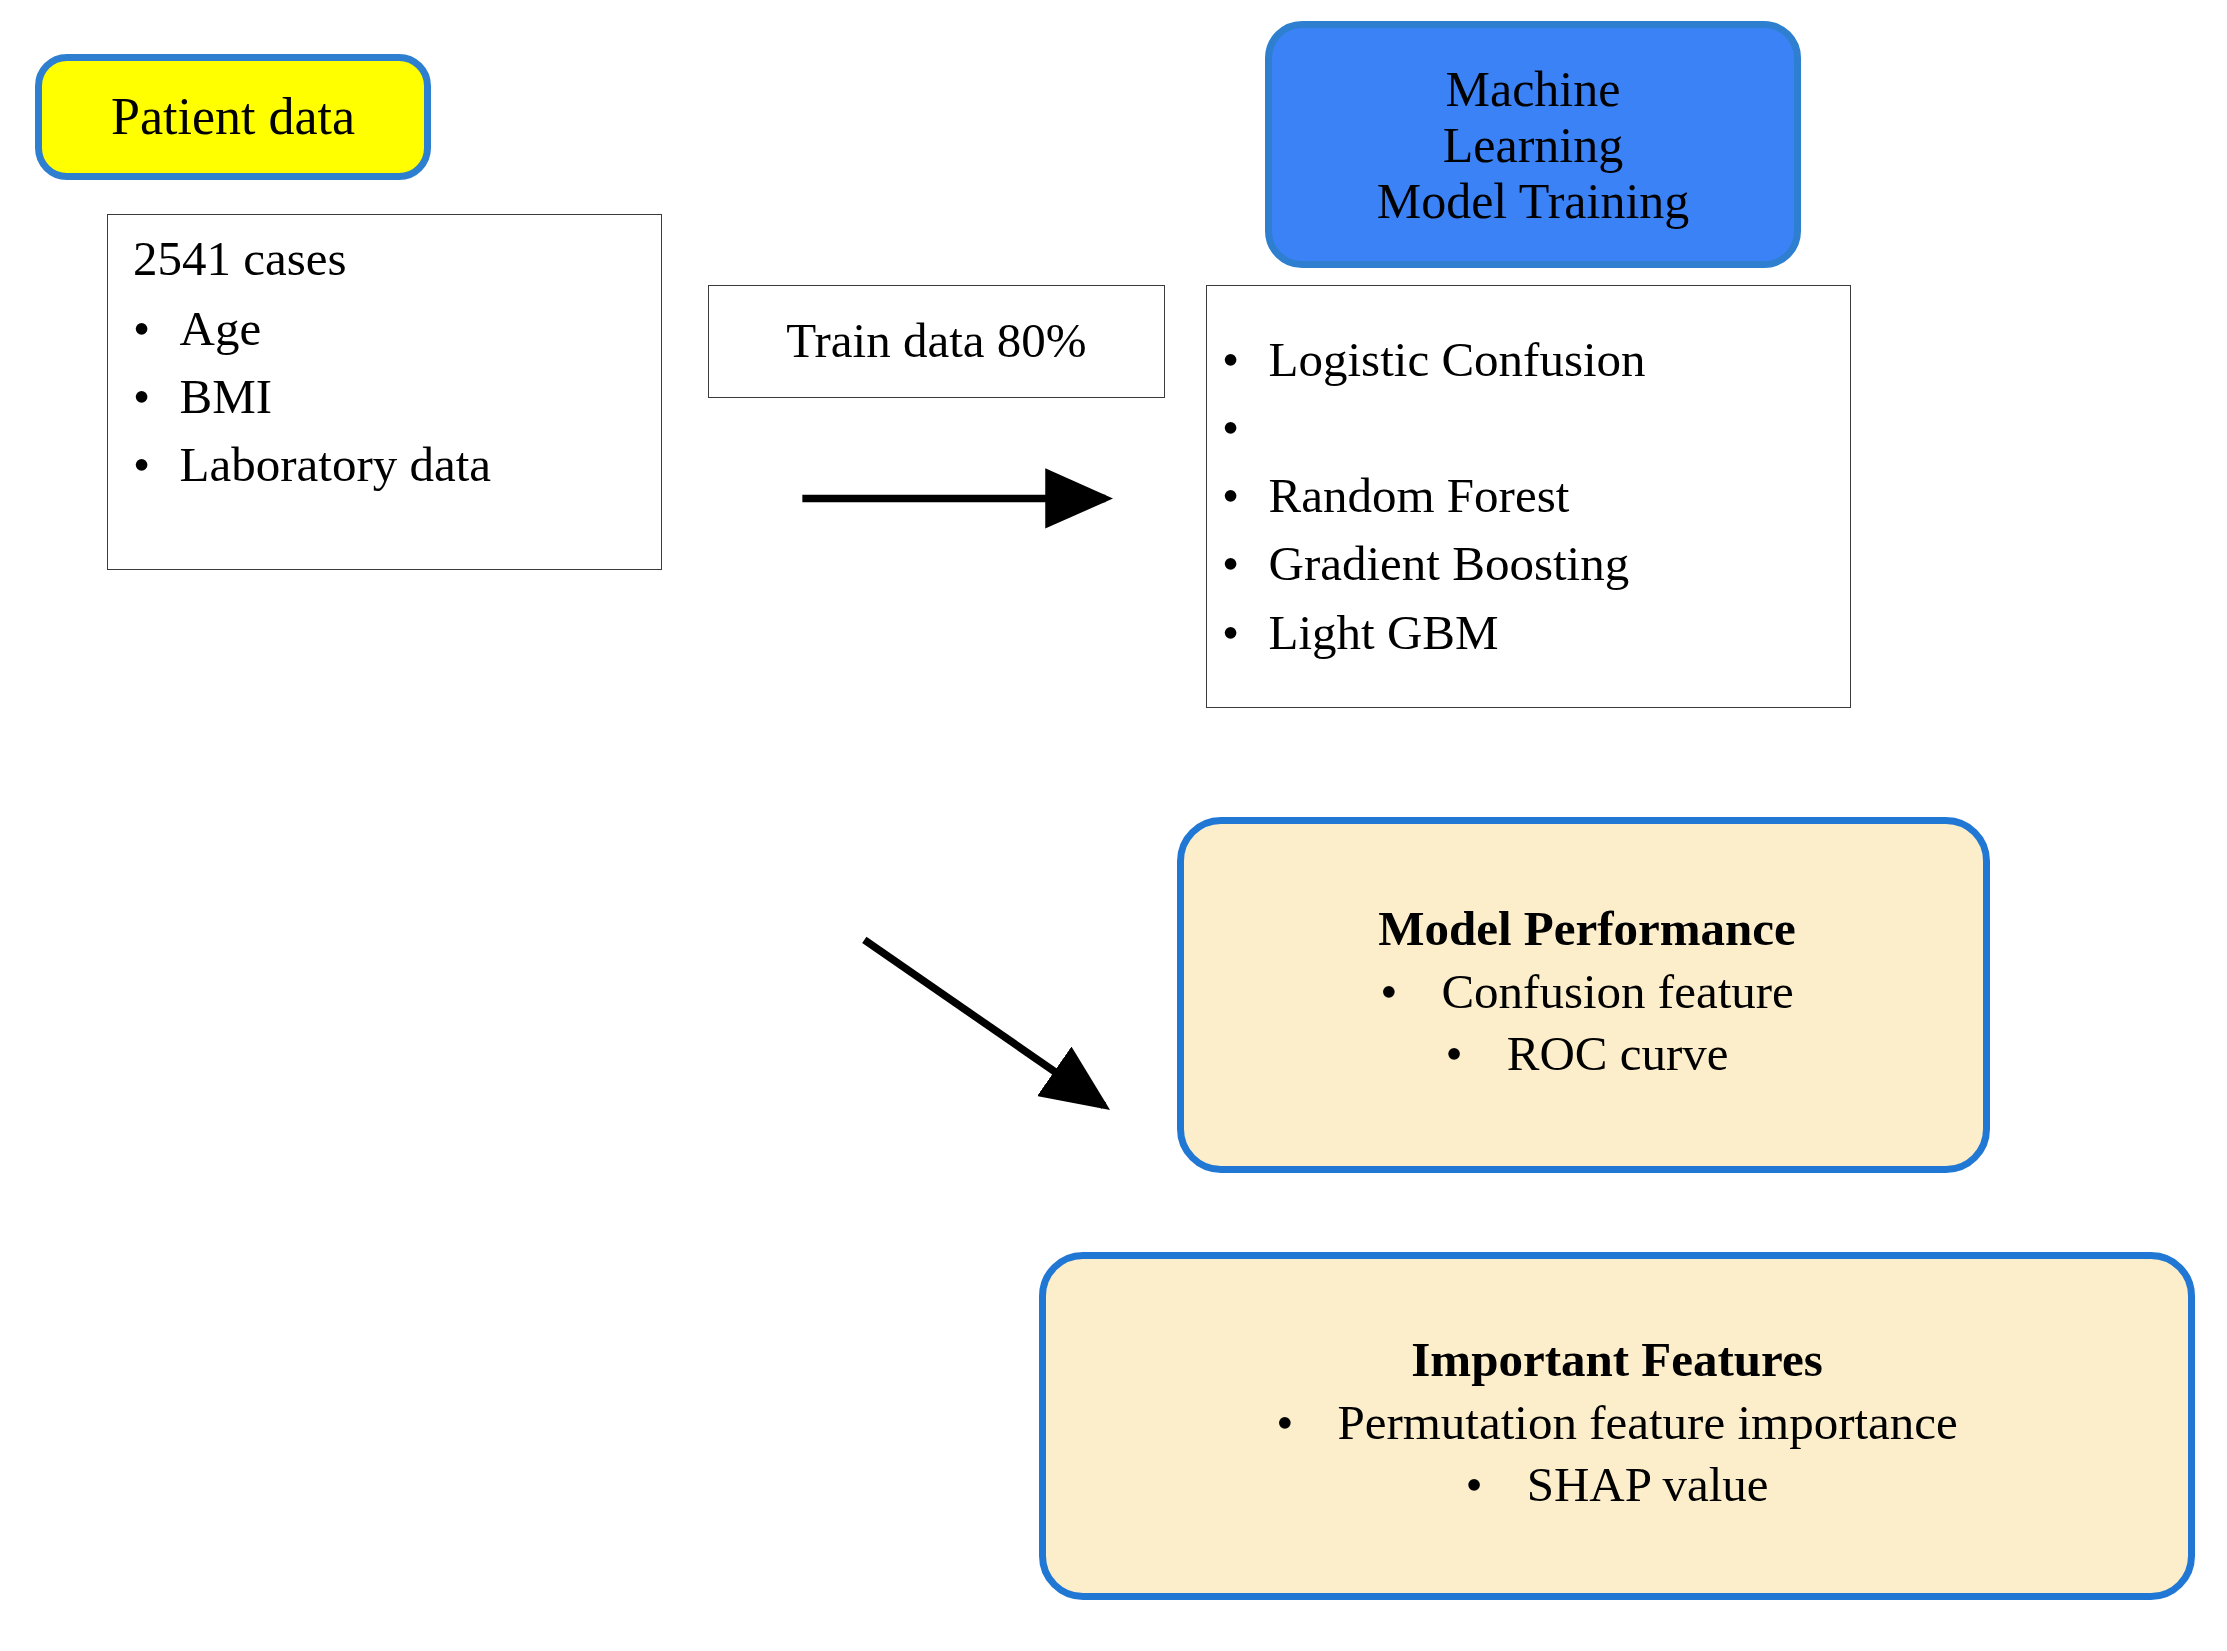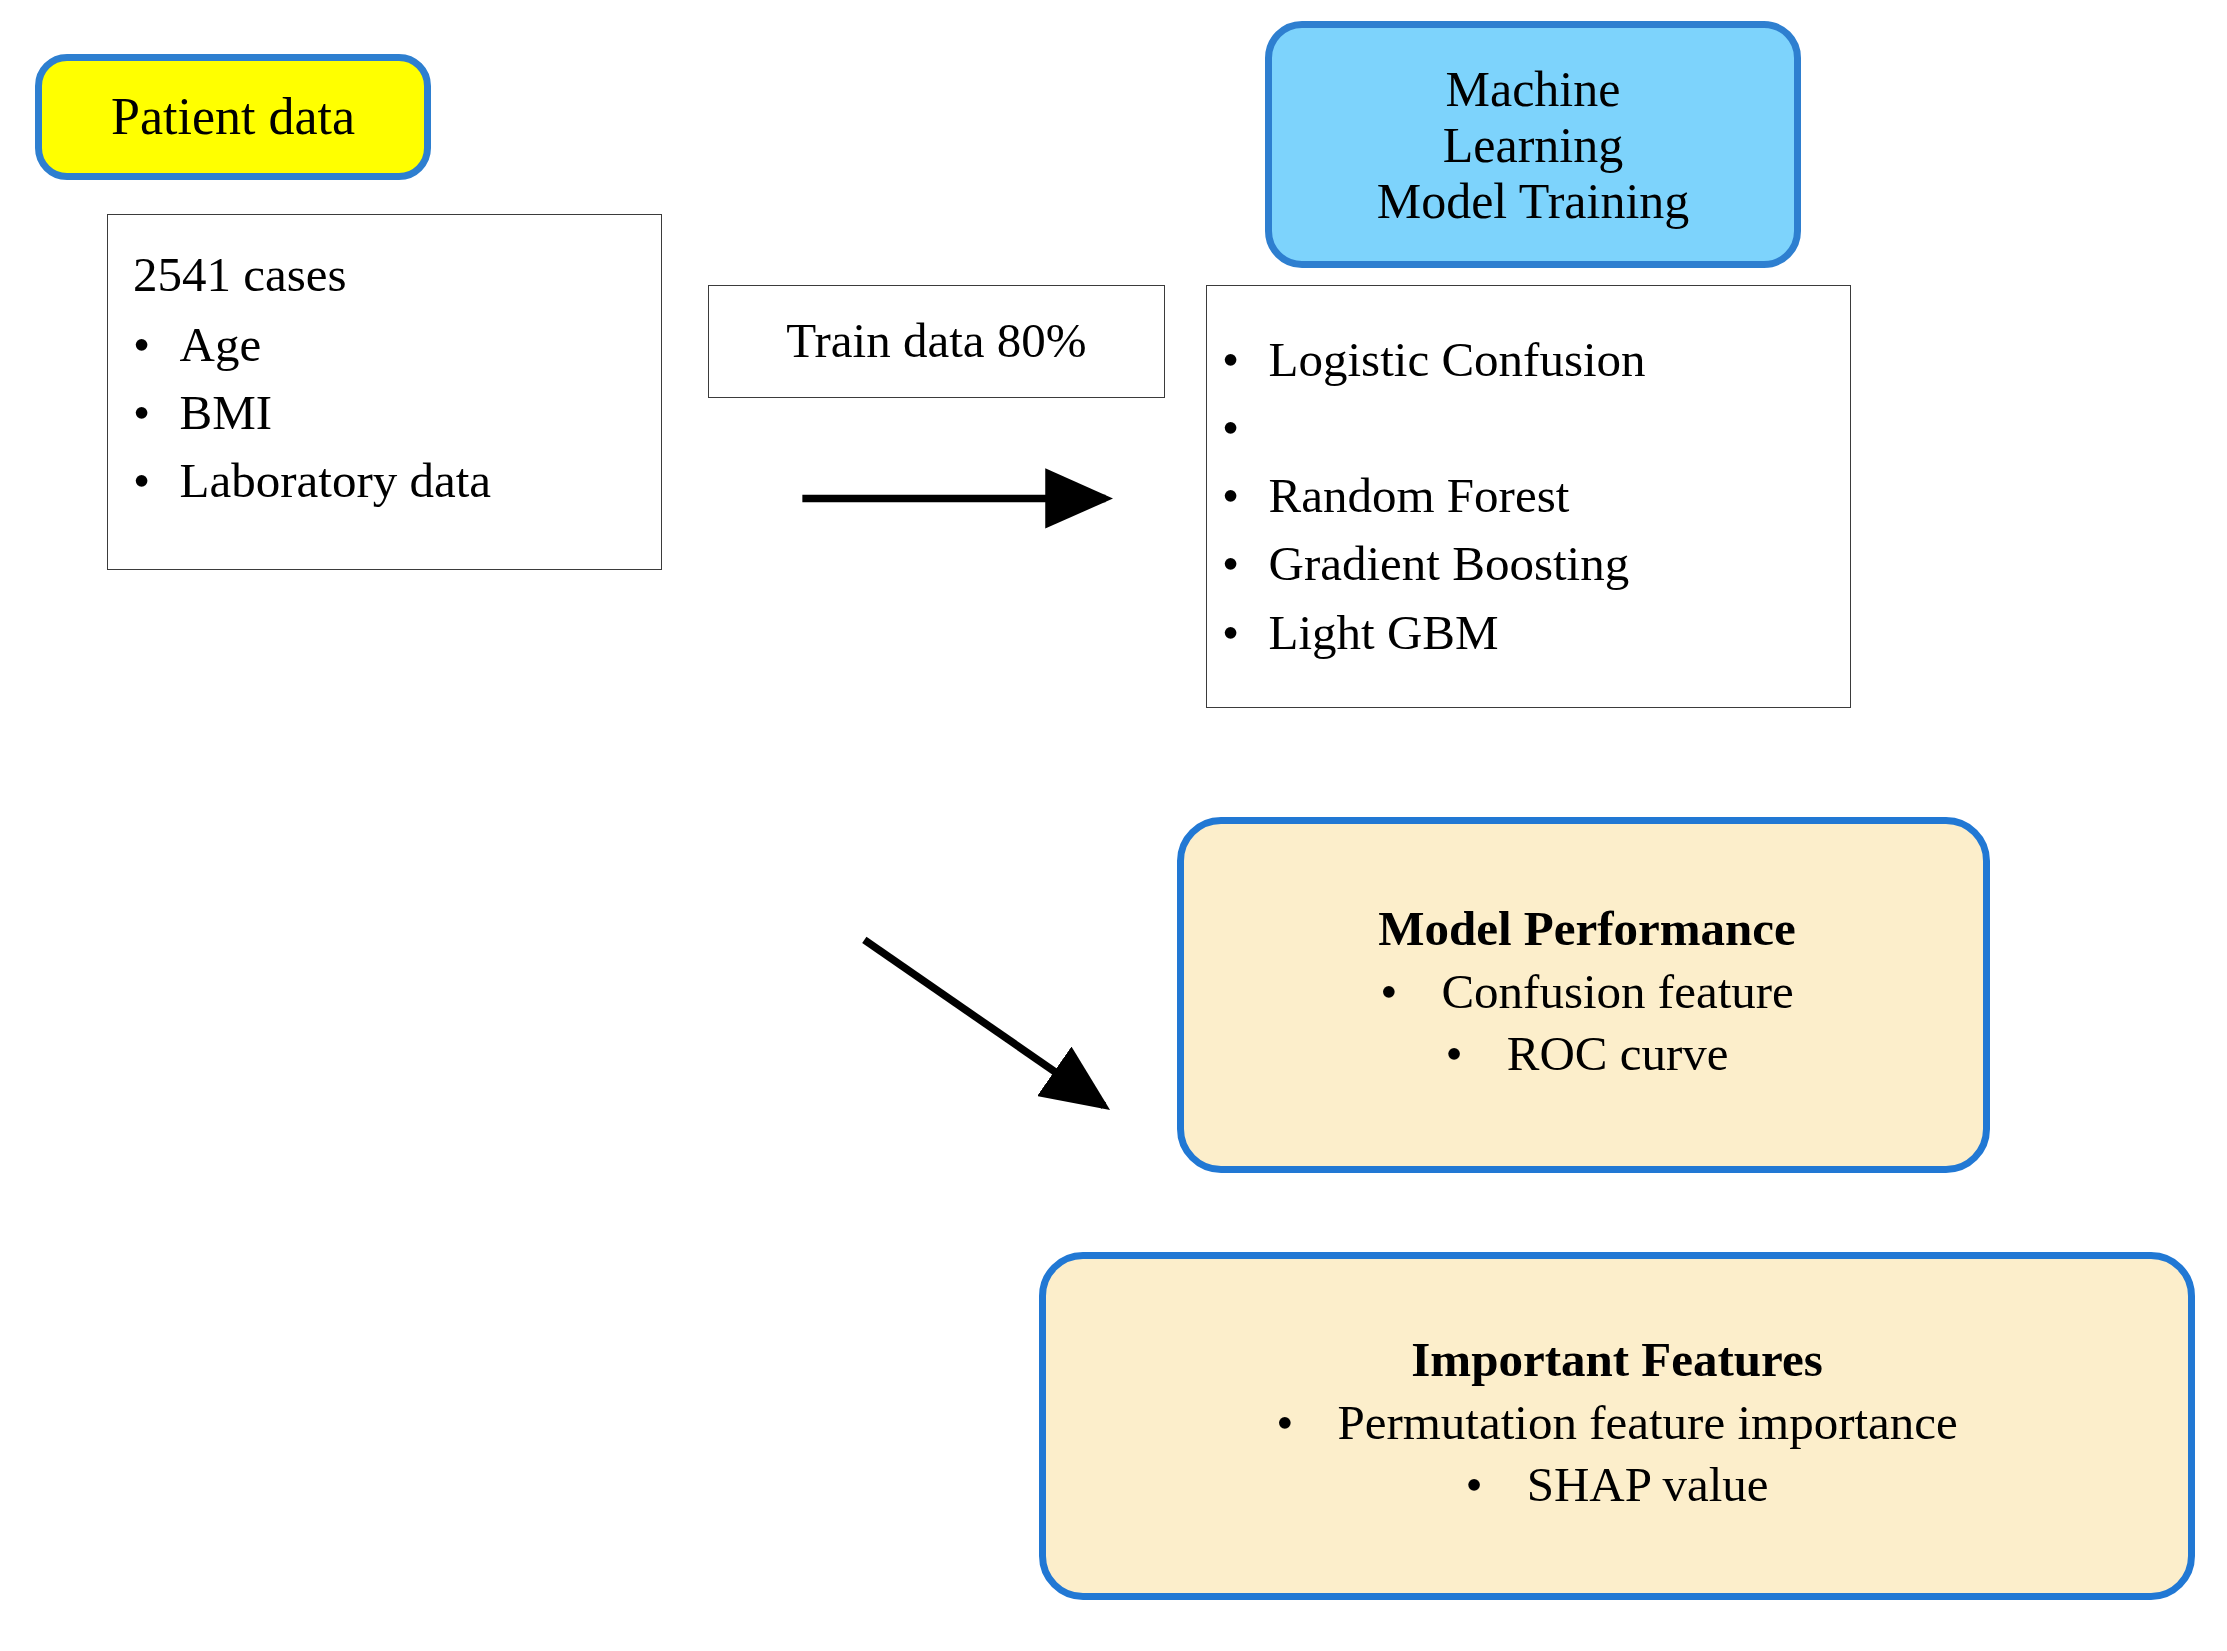--- a/index.html
+++ b/index.html
@@ -48,40 +48,40 @@
     border-width: 7.5px;
     border-color: #2e7fd0;
     font-size: 52px;
   }
 
   #patient-details-node {
     left: 107px; top: 214px;
     width: 555px; height: 356px;
     align-items: flex-start;
     justify-content: flex-start;
-    padding: 33px 0 0 25px;
+    padding: 17px 0 0 25px;
     font-size: 49px;
   }
 
   #train-split-node {
     left: 708px; top: 285px;
     width: 457px; height: 113px;
     font-size: 49px;
   }
 
   #test-split-node {
     left: 746px; top: 674px;
     width: 436px; height: 105px;
     font-size: 49px;
   }
 
   #ml-training-node {
     left: 1265px; top: 21px;
     width: 536px; height: 247px;
-    background: #7dd3fc;
+    background: #3b82f6;
     border-width: 7.5px;
     border-color: #2e7fd0;
     border-radius: 37px;
     font-size: 50px;
   }
 
   #algorithms-node {
     left: 1206px; top: 285px;
     width: 645px; height: 423px;
     align-items: flex-start;

